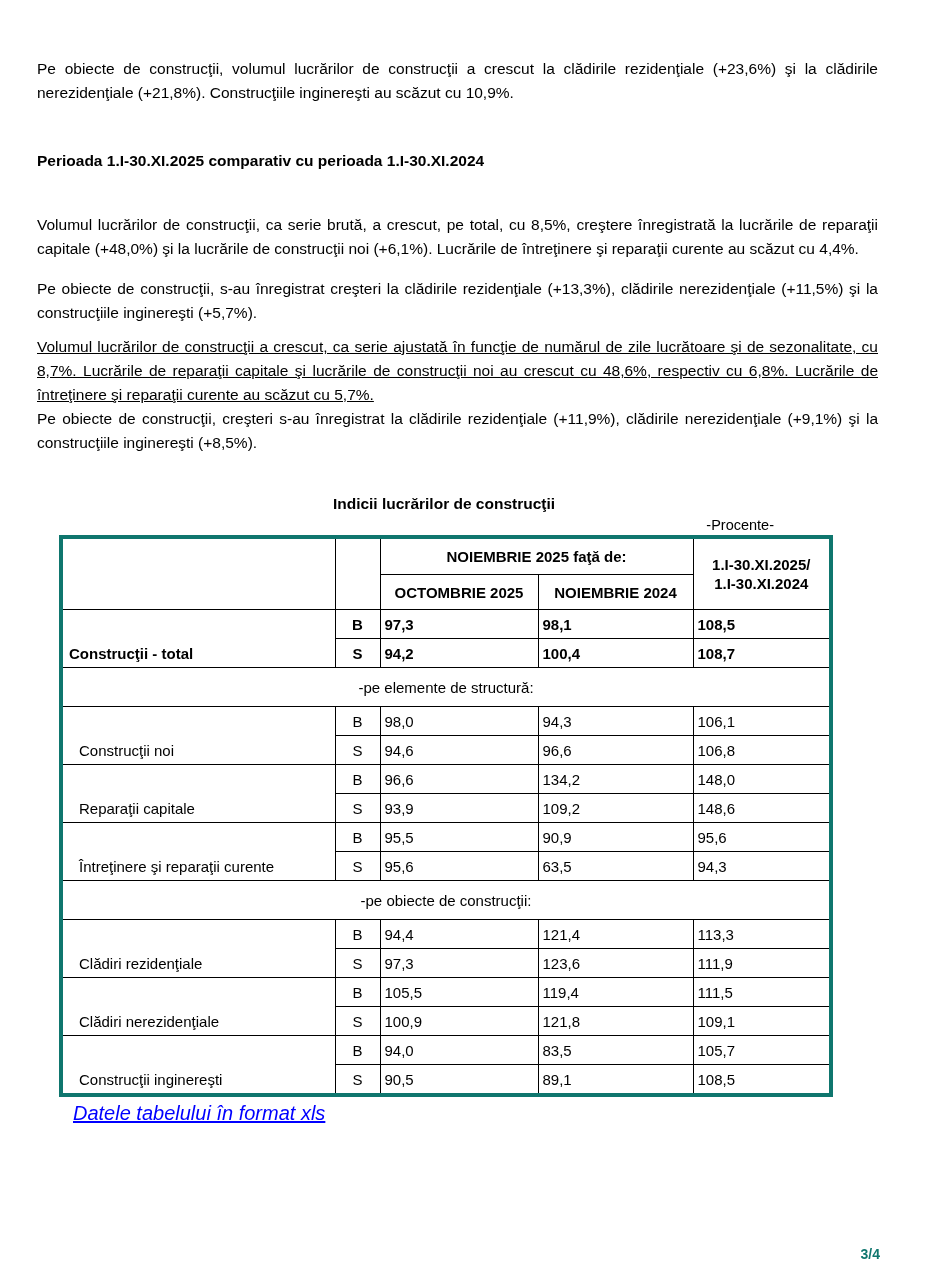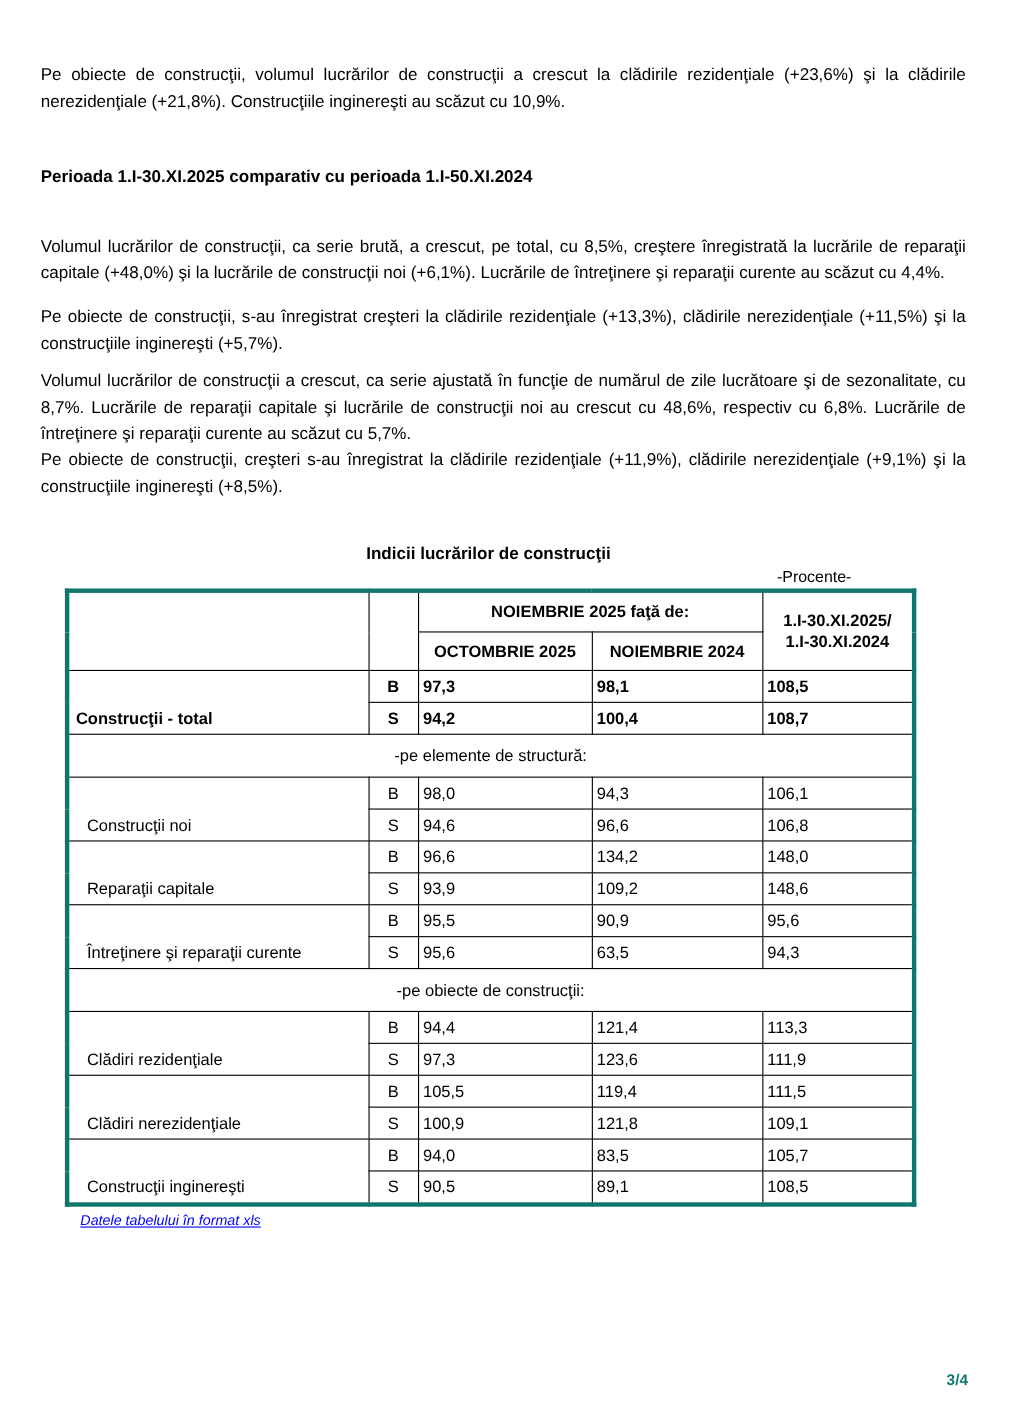--- a/index.html
+++ b/index.html
@@ -26,21 +26,21 @@
   }
   .p1 { margin-bottom: 44px; }
   .section-heading {
     font-size: 15.5px;
     line-height: 24px;
     font-weight: bold;
     margin: 0 0 26px 0;
   }
   .p2 { margin-bottom: 16px; margin-top: 40px; }
   .p3 { margin-bottom: 10px; }
-  .p4 { margin-bottom: 0; }
+  .p4 { margin-bottom: 0; text-decoration: underline; }
   .p5 { margin-bottom: 0; }
 
   .table-title {
     width: 770px;
     margin: 40px 0 4px 22px;
     text-align: center;
     font-weight: bold;
     font-size: 15.5px;
   }
   .units-note {
@@ -89,21 +89,21 @@
     vertical-align: middle;
     font-size: 15px;
   }
   .footnote {
     font-size: 13px;
     margin: 5px 0 0 36px;
   }
   .xls-link {
     display: inline-block;
     margin: 5px 16px 0 36px;
-    font-size: 13px;
+    font-size: 20px;
     font-style: italic;
     color: #0000ff;
     text-decoration: underline;
     cursor: pointer;
   }
   .page-number {
     position: absolute;
     right: 62px;
     bottom: 18px;
     font-size: 14px;
@@ -111,21 +111,21 @@
     color: #0f766e;
   }
 </style>
 </head>
 <body>
 
 <div class="page">
 
   <p class="body-text p1">Pe obiecte de construcţii, volumul lucrărilor de construcţii a crescut la clădirile rezidenţiale (+23,6%) şi la clădirile nerezidenţiale (+21,8%). Construcţiile inginereşti au scăzut cu 10,9%.</p>
 
-  <p class="section-heading">Perioada 1.I-30.XI.2025 comparativ cu perioada 1.I-50.XI.2024</p>
+  <p class="section-heading">Perioada 1.I-30.XI.2025 comparativ cu perioada 1.I-30.XI.2024</p>
 
   <p class="body-text p2">Volumul lucrărilor de construcţii, ca serie brută, a crescut, pe total, cu 8,5%, creştere înregistrată la lucrările de reparaţii capitale (+48,0%) şi la lucrările de construcţii noi (+6,1%). Lucrările de întreţinere şi reparaţii curente au scăzut cu 4,4%.</p>
 
   <p class="body-text p3">Pe obiecte de construcţii, s-au înregistrat creşteri la clădirile rezidenţiale (+13,3%), clădirile nerezidenţiale (+11,5%) şi la construcţiile inginereşti (+5,7%).</p>
 
   <p class="body-text p4">Volumul lucrărilor de construcţii a crescut, ca serie ajustată în funcţie de numărul de zile lucrătoare şi de sezonalitate, cu 8,7%. Lucrările de reparaţii capitale şi lucrările de construcţii noi au crescut cu 48,6%, respectiv cu 6,8%. Lucrările de întreţinere şi reparaţii curente au scăzut cu 5,7%.</p>
   <p class="body-text p5">Pe obiecte de construcţii, creşteri s-au înregistrat la clădirile rezidenţiale (+11,9%), clădirile nerezidenţiale (+9,1%) şi la construcţiile inginereşti (+8,5%).</p>
 
   <div class="table-title">Indicii lucrărilor de construcţii</div>
   <div class="units-note">-Procente-</div>

